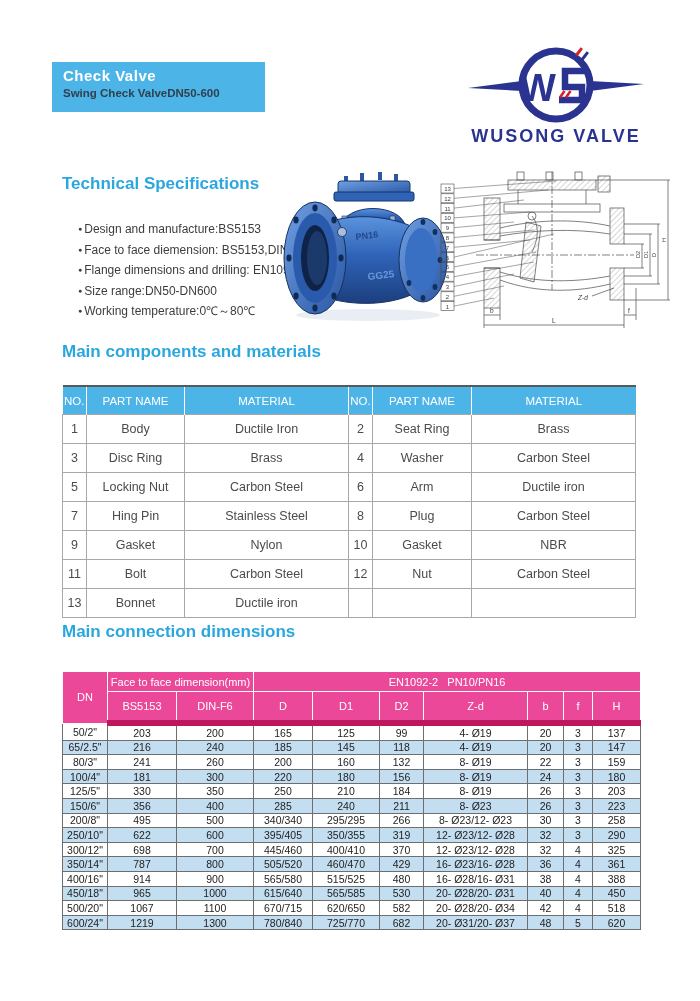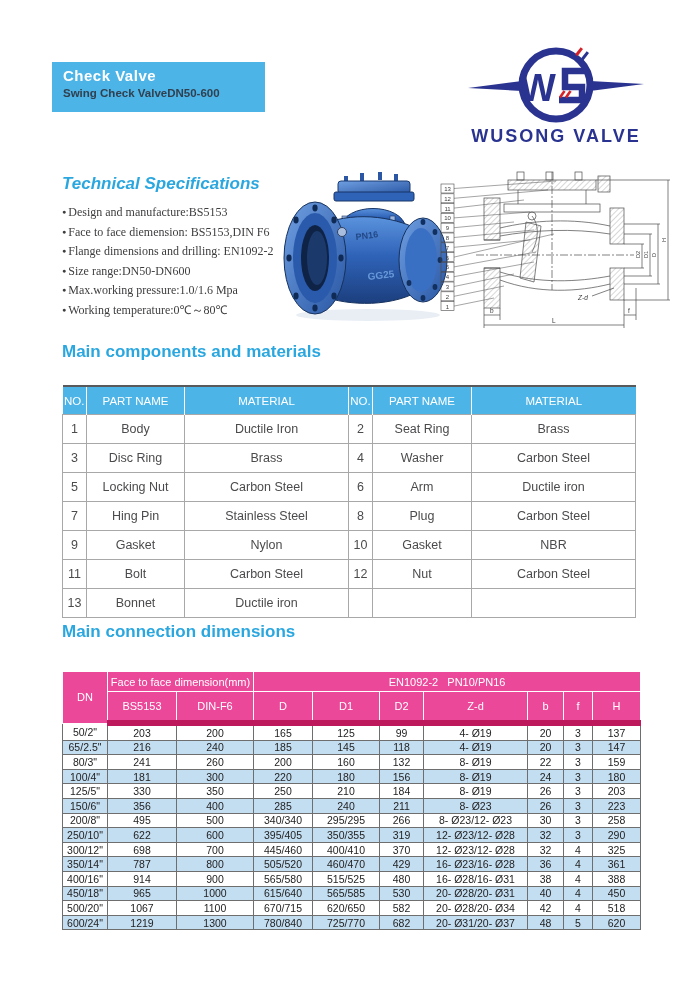--- a/index.html
+++ b/index.html
@@ -9,27 +9,27 @@
   
   .band{left:52px;top:62px;width:213px;height:50px;background:#4DB4E8;}
   .band h1{margin:0;padding:5px 0 0 11px;font-size:15px;font-weight:bold;color:#ffffff;letter-spacing:.5px;}
   .band .sub{display:flex;padding:3px 0 0 11px;font-size:11.5px;font-weight:bold;color:#31404f;}
 
   
   .logo{left:460px;top:38px;width:192px;height:118px;}
 
   
   .sec-title{color:#2BA7DF;font-size:17px;font-weight:bold;}
-  .t-specs{left:62px;top:174px;font-style:italic;}
+  .t-specs{left:62px;top:174px;}
   .t-comp{left:62px;top:342px;}
   .t-dim{left:62px;top:622px;}
 
   
   .specs{left:62px;top:203px;width:235px;font-size:12px;color:#3d3d3f;}
-  .specs ul{list-style:none;margin:0;padding:0;font-family:Liberation Serif, serif;}
+  .specs ul{list-style:none;margin:16px;padding:0;}
   .specs li{line-height:19.5px;white-space:nowrap;}
   .specs li::before{content:"●";font-size:7px;vertical-align:2px;margin-right:2px;}
 
   
   .photo{left:282px;top:168px;width:168px;height:156px;}
   .draw{left:438px;top:168px;width:238px;height:168px;}
 
   
   .comp{left:62px;top:385px;width:573px;border-collapse:collapse;table-layout:fixed;border-top:2px solid #58595b;}
   .comp th{background:#4DB4E8;color:#ffffff;font-weight:normal;font-size:11.5px;height:25px;border-right:1px solid #ffffff;}
@@ -78,21 +78,20 @@
   </svg>
 </div>
 
 <div class="abs sec-title t-specs">Technical Specifications</div>
 <div class="abs specs">
     <ul id="spec-ul">
       <li>Design and manufacture:BS5153</li>
       <li>Face to face diemension: BS5153,DIN F6</li>
       <li>Flange dimensions and drilling: EN1092-2</li>
       <li>Size range:DN50-DN600</li>
-      <li>Max.working pressure:1.0/1.6 Mpa</li>
       <li>Working temperature:0℃～80℃</li>
     </ul>
   </div>
 
 <div class="abs photo">
   <svg width="168" height="156" viewBox="0 0 168 156">
     <defs>
       <linearGradient id="bodyG" x1="0" y1="0" x2="0" y2="1">
         <stop offset="0" stop-color="#5b93dd"></stop>
           <stop offset=".45" stop-color="#2f63b8"></stop>

